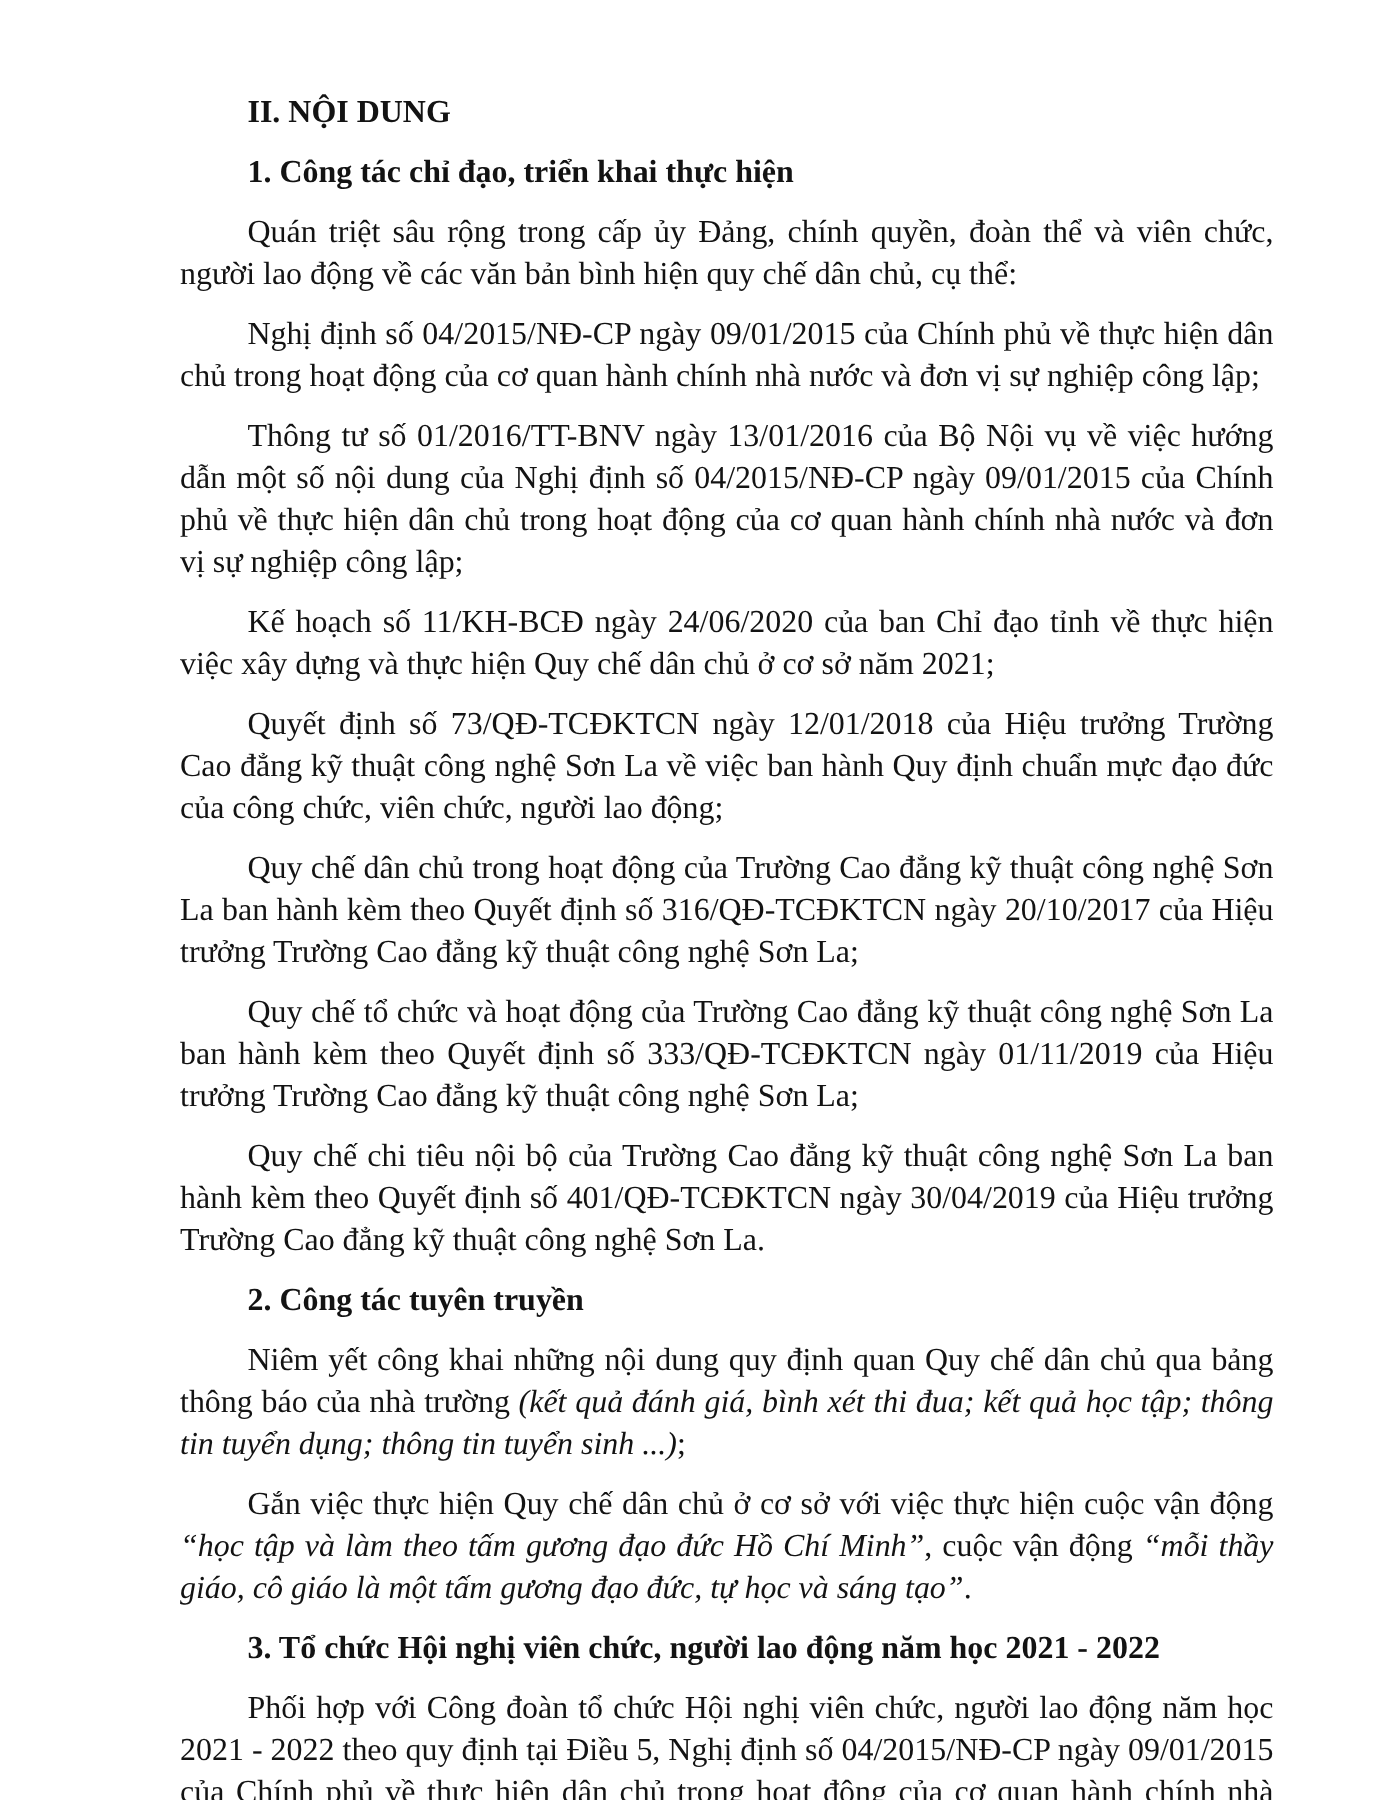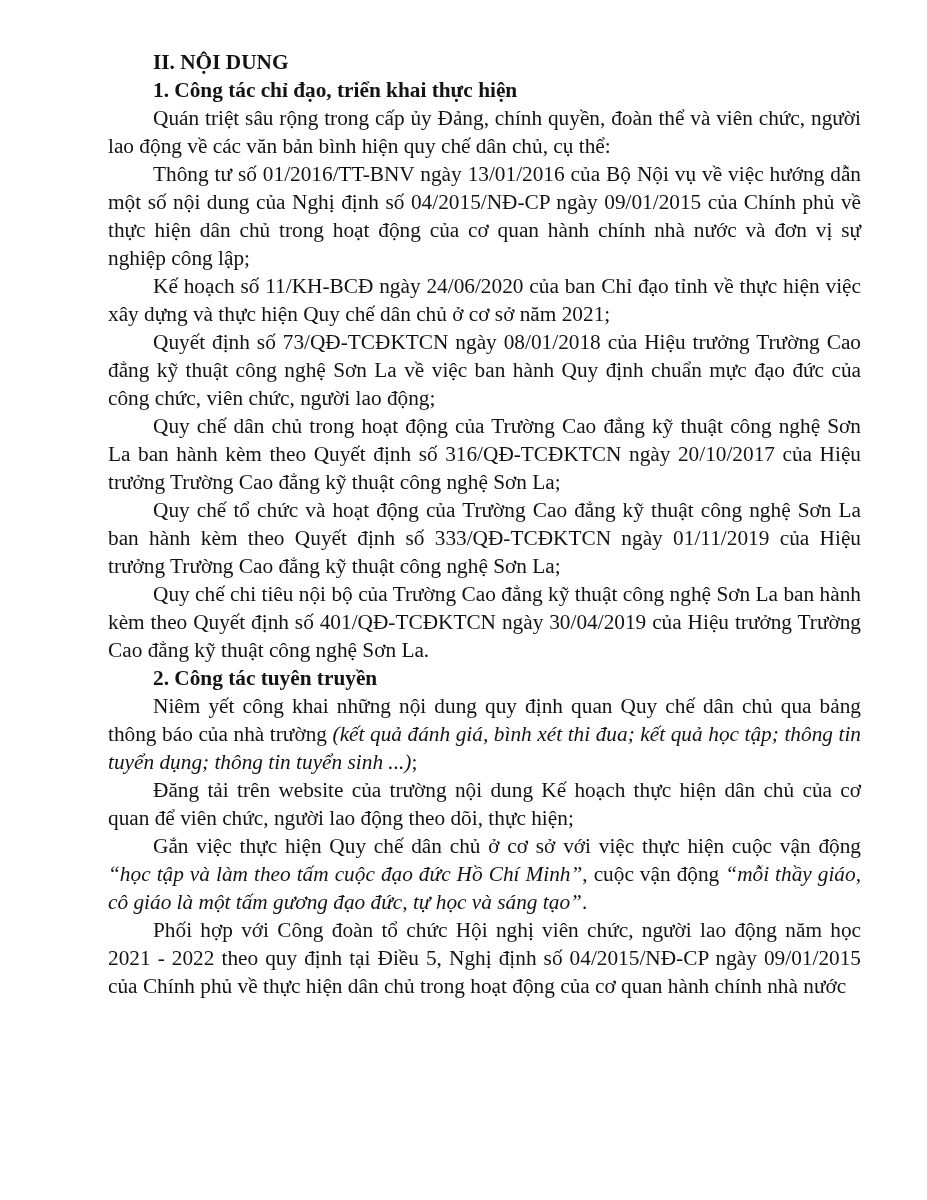--- a/index.html
+++ b/index.html
@@ -18,21 +18,21 @@
     position: absolute;
     left: 108px;
     top: 48px;
     width: 753px;
     color: #131313;
     font-size: 21.3px;
     line-height: 28px;
     text-align: justify;
   }
   .doc-page p {
-    margin: 0;
+    margin: 12px;
     padding: 0;
     text-indent: 45px;
   }
   p.heading {
     font-weight: bold;
     text-align: left;
   }
   .italic {
     font-style: italic;
   }
@@ -41,38 +41,39 @@
 <body>
 
 <div class="doc-page">
 
   <p class="heading">II. NỘI DUNG</p>
 
   <p class="heading">1. Công tác chỉ đạo, triển khai thực hiện</p>
 
   <p class="body">Quán triệt sâu rộng trong cấp ủy Đảng, chính quyền, đoàn thể và viên chức, người lao động về các văn bản bình hiện quy chế dân chủ, cụ thể:</p>
 
+  <p class="body">Nghị định số 04/2015/NĐ-CP ngày 09/01/2015 của Chính phủ về thực hiện dân chủ trong hoạt động của cơ quan hành chính nhà nước và đơn vị sự nghiệp công lập;</p>
 
   <p class="body">Thông tư số 01/2016/TT-BNV ngày 13/01/2016 của Bộ Nội vụ về việc hướng dẫn một số nội dung của Nghị định số 04/2015/NĐ-CP ngày 09/01/2015 của Chính phủ về thực hiện dân chủ trong hoạt động của cơ quan hành chính nhà nước và đơn vị sự nghiệp công lập;</p>
 
   <p class="body">Kế hoạch số 11/KH-BCĐ ngày 24/06/2020 của ban Chỉ đạo tỉnh về thực hiện việc xây dựng và thực hiện Quy chế dân chủ ở cơ sở năm 2021;</p>
 
-  <p class="body">Quyết định số 73/QĐ-TCĐKTCN ngày 08/01/2018 của Hiệu trưởng Trường Cao đẳng kỹ thuật công nghệ Sơn La về việc ban hành Quy định chuẩn mực đạo đức của công chức, viên chức, người lao động;</p>
+  <p class="body">Quyết định số 73/QĐ-TCĐKTCN ngày 12/01/2018 của Hiệu trưởng Trường Cao đẳng kỹ thuật công nghệ Sơn La về việc ban hành Quy định chuẩn mực đạo đức của công chức, viên chức, người lao động;</p>
 
   <p class="body">Quy chế dân chủ trong hoạt động của Trường Cao đẳng kỹ thuật công nghệ Sơn La ban hành kèm theo Quyết định số 316/QĐ-TCĐKTCN ngày 20/10/2017 của Hiệu trưởng Trường Cao đẳng kỹ thuật công nghệ Sơn La;</p>
 
   <p class="body">Quy chế tổ chức và hoạt động của Trường Cao đẳng kỹ thuật công nghệ Sơn La ban hành kèm theo Quyết định số 333/QĐ-TCĐKTCN ngày 01/11/2019 của Hiệu trưởng Trường Cao đẳng kỹ thuật công nghệ Sơn La;</p>
 
   <p class="body">Quy chế chi tiêu nội bộ của Trường Cao đẳng kỹ thuật công nghệ Sơn La ban hành kèm theo Quyết định số 401/QĐ-TCĐKTCN ngày 30/04/2019 của Hiệu trưởng Trường Cao đẳng kỹ thuật công nghệ Sơn La.</p>
 
   <p class="heading">2. Công tác tuyên truyền</p>
 
 
   <p class="body"><span>Niêm yết công khai những nội dung quy định quan Quy chế dân chủ qua bảng thông báo của nhà trường </span><span class="italic">(kết quả đánh giá, bình xét thi đua; kết quả học tập; thông tin tuyển dụng; thông tin tuyển sinh ...)</span><span>;</span></p>
 
-  <p class="body">Đăng tải trên website của trường nội dung Kế hoạch thực hiện dân chủ của cơ quan để viên chức, người lao động theo dõi, thực hiện;</p>
 
-  <p class="body"><span>Gắn việc thực hiện Quy chế dân chủ ở cơ sở với việc thực hiện cuộc vận động </span><span class="italic">“học tập và làm theo tấm cuộc đạo đức Hồ Chí Minh”</span><span>, cuộc vận động </span><span class="italic">“mỗi thầy giáo, cô giáo là một tấm gương đạo đức, tự học và sáng tạo”</span><span>.</span></p>
+  <p class="body"><span>Gắn việc thực hiện Quy chế dân chủ ở cơ sở với việc thực hiện cuộc vận động </span><span class="italic">“học tập và làm theo tấm gương đạo đức Hồ Chí Minh”</span><span>, cuộc vận động </span><span class="italic">“mỗi thầy giáo, cô giáo là một tấm gương đạo đức, tự học và sáng tạo”</span><span>.</span></p>
 
+  <p class="heading">3. Tổ chức Hội nghị  viên chức, người lao động năm học 2021 - 2022</p>
 
   <p class="body">Phối hợp với Công đoàn tổ chức Hội nghị viên chức, người lao động năm học 2021 - 2022 theo quy định tại Điều 5, Nghị định số 04/2015/NĐ-CP ngày 09/01/2015 của Chính phủ về thực hiện dân chủ trong hoạt động của cơ quan hành chính nhà nước</p>
 
 </div>
 
 </body></html>

